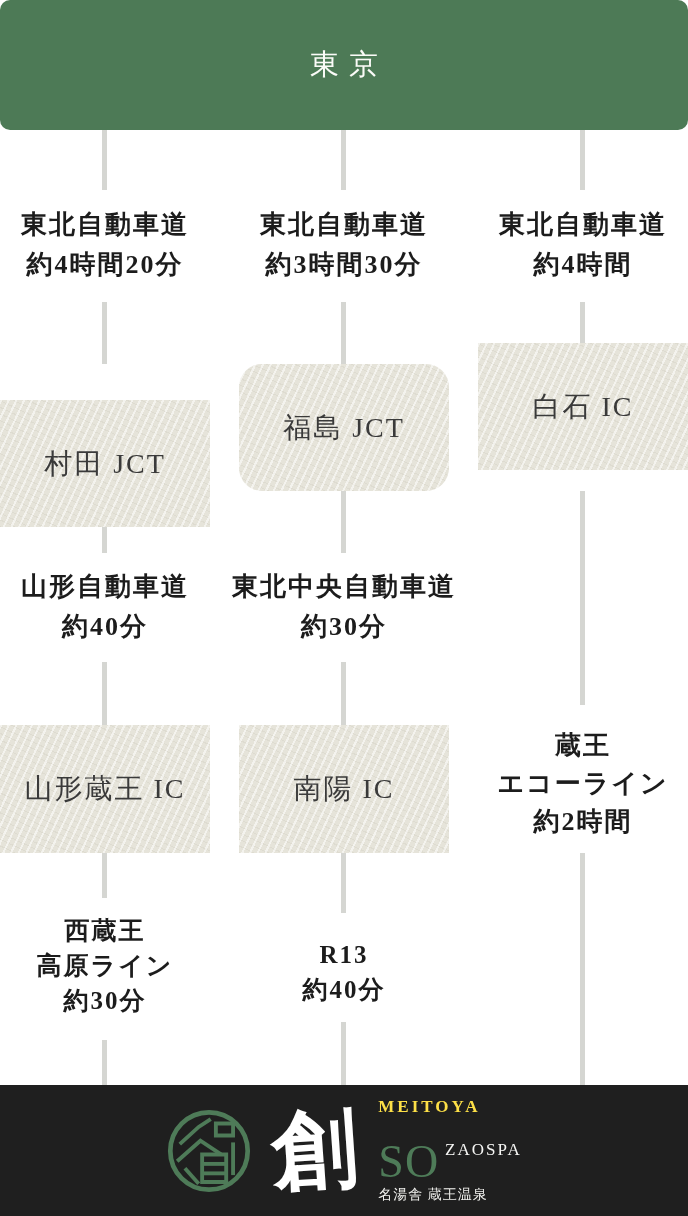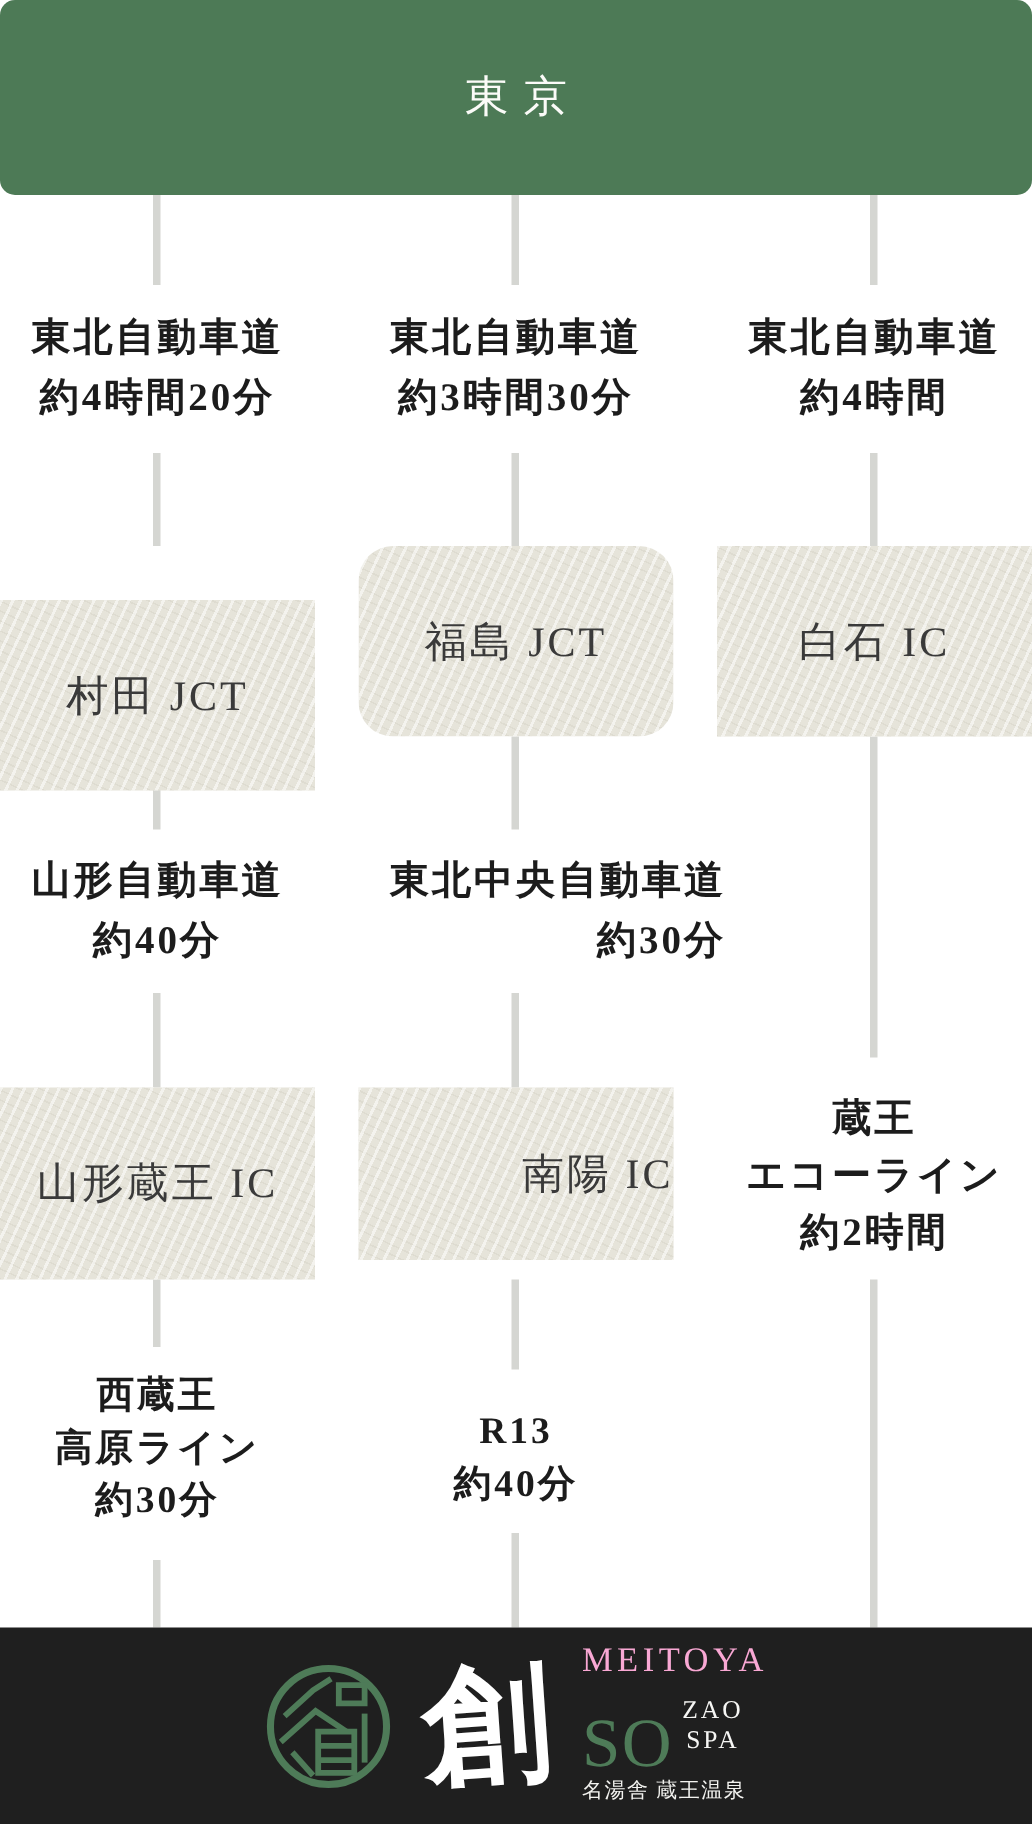--- a/index.html
+++ b/index.html
@@ -48,24 +48,24 @@
   .footer{
     position:absolute;left:0;top:1085px;width:688px;height:131px;
     background:#1f1f1f;display:flex;align-items:center;justify-content:center;
   }
   .logo-row{display:flex;align-items:center;gap:20px;}
   .logo-kanji{
     color:#ffffff;font-size:86px;line-height:0.95;font-weight:700;
     transform:rotate(-4deg);
   }
   .logo-text{display:flex;flex-direction:column;align-items:flex-start;}
-  .brand-name{color:#f9a8d4;font-size:23px;letter-spacing:3px;line-height:20px;}
+  .brand-name{color:#fde047;font-size:17px;letter-spacing:3px;line-height:20px;font-weight:bold;}
   .brand-mid{display:flex;align-items:center;}
   .brand-so{color:#4e7b58;font-size:46px;line-height:42px;letter-spacing:1px;margin-top:24px;}
-  .zao-spa{display:flex;flex-direction:column;align-items:center;margin-left:6px;}
+  .zao-spa{display:flex;flex-direction:row;align-items:center;margin-left:6px;}
   .zao-spa span{color:#f6f6f4;font-size:17px;letter-spacing:2px;line-height:20px;}
   .tagline{color:#f2f2ef;font-size:14px;letter-spacing:1px;line-height:18px;margin-top:3px;}
 </style>
 </head>
 <body>
 
 <div id="stage">
 
   <div class="header">
     <span class="origin">東京</span>
@@ -102,37 +102,37 @@
     <div>東北自動車道</div>
     <div>約4時間</div>
   </div>
 
   <div class="node" style="left:0;top:364px;margin-top:36px;">
     <span>村田 JCT</span>
   </div>
   <div class="node" style="left:239px;top:364px;border-radius:23px;">
     <span>福島 JCT</span>
   </div>
-  <div class="node" style="left:478px;top:364px;">
+  <div class="node" style="left:478px;top:343px;">
     <span>白石 IC</span>
   </div>
 
   <div class="leg" style="left:-35px;top:567px;">
     <div>山形自動車道</div>
     <div>約40分</div>
   </div>
-  <div class="leg" style="left:204px;top:567px;text-align:right;">
+  <div class="leg" style="left:204px;top:567px;">
     <div>東北中央自動車道</div>
     <div>約30分</div>
   </div>
 
   <div class="node" style="left:0;top:725px;height:128px;">
     <span>山形蔵王 IC</span>
   </div>
-  <div class="node" style="left:239px;top:725px;height:115px;justify-content:flex-end;">
+  <div class="node" style="left:239px;top:725px;height:128px;">
     <span>南陽 IC</span>
   </div>
 
   <div class="leg lh38" style="left:443px;top:727px;">
     <div>蔵王</div>
     <div>エコーライン</div>
     <div>約2時間</div>
   </div>
 
   <div class="leg lh35" style="left:-35px;top:913px;">

